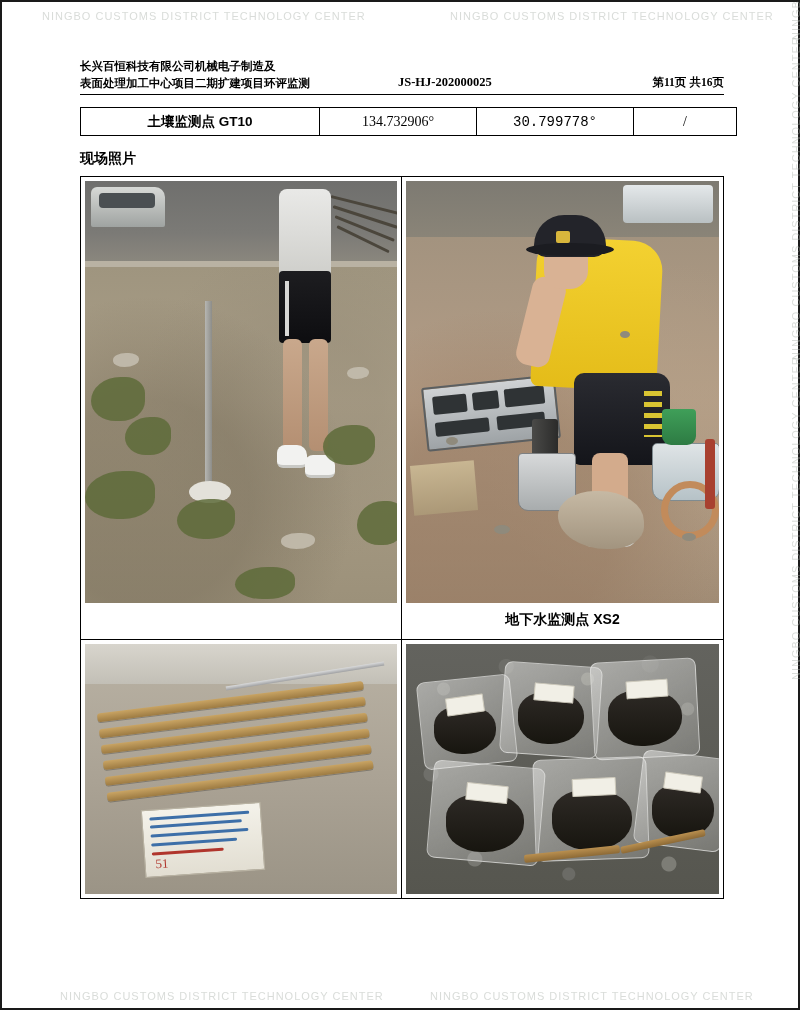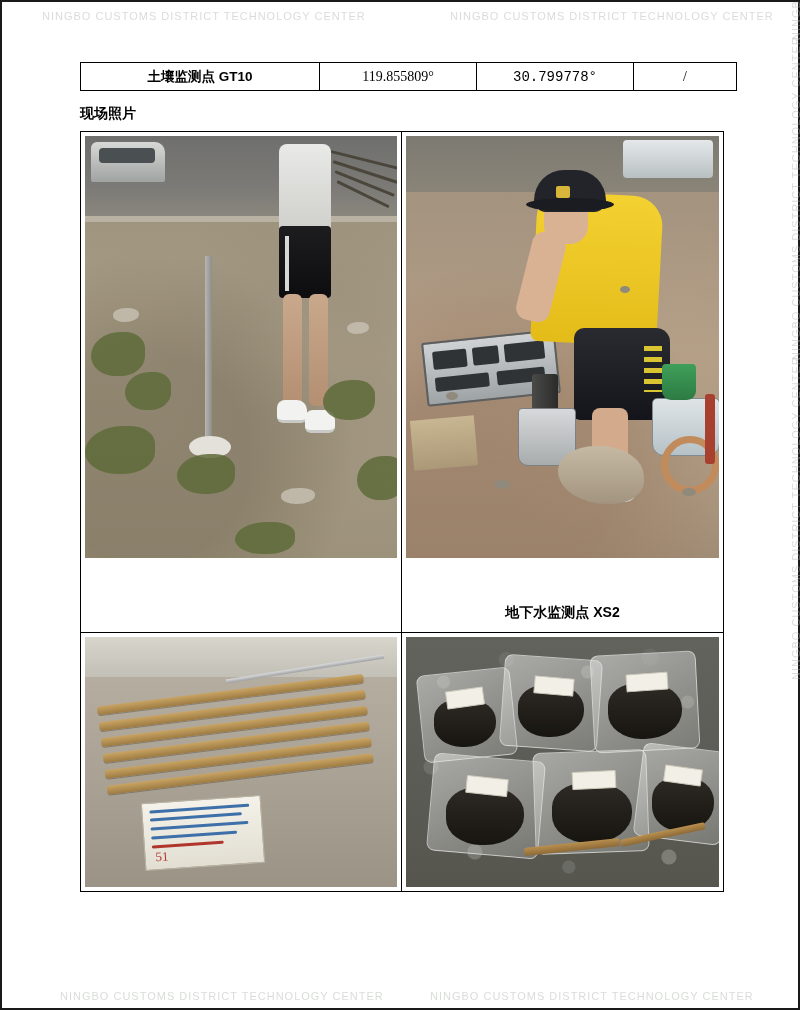--- a/index.html
+++ b/index.html
@@ -92,21 +92,21 @@
     font-weight: bold;
   }
   .header-page .num {
     font-family: "Liberation Serif", serif;
   }
 
   
   table.coord-table {
     border-collapse: collapse;
     width: 644px;
-    margin-top: 4px;
+    margin-top: 12px;
     table-layout: fixed;
   }
   table.coord-table td {
     border: 1px solid #000;
     height: 25px;
     text-align: center;
     vertical-align: middle;
     font-size: 13.5px;
     font-family: "Liberation Sans", sans-serif;
     font-weight: bold;
@@ -136,21 +136,21 @@
   }
   .photo-cell {
     box-sizing: border-box;
     border-right: 1px solid #000;
     border-bottom: 1px solid #000;
     padding: 4px;
     display: flex;
     flex-direction: column;
     align-items: center;
   }
-  .photo-cell:last-child { border-right: none; gap: 38px; }
+  .photo-cell:last-child { border-right: none; }
   .photo-row:last-child .photo-cell { border-bottom: none; }
   .cell-half { width: 322px; }
   .cell-full { width: 642px; }
 
   .photo-box {
     width: 100%;
     height: 422px;
     position: relative;
     overflow: hidden;
   }
@@ -433,26 +433,37 @@
   <div class="wm" style="left:790px; top:40px; transform:rotate(-90deg);">NINGBO CUSTOMS DISTRICT TECHNOLOGY CENTER</div>
   <div class="wm" style="left:790px; top:360px; transform:rotate(-90deg);">NINGBO CUSTOMS DISTRICT TECHNOLOGY CENTER</div>
   <div class="wm" style="left:790px; top:680px; transform:rotate(-90deg);">NINGBO CUSTOMS DISTRICT TECHNOLOGY CENTER</div>
   <div class="wm" style="left:60px; top:990px;">NINGBO CUSTOMS DISTRICT TECHNOLOGY CENTER</div>
   <div class="wm" style="left:430px; top:990px;">NINGBO CUSTOMS DISTRICT TECHNOLOGY CENTER</div>
 </div>
 
 <div class="page">
   <div class="page-inner">
 
+    <div class="doc-header">
+      <div class="header-left">长兴百恒科技有限公司机械电子制造及</div>
+      <div class="header-row2">
+        <div class="header-left" style="position:absolute;left:0;top:0;">表面处理加工中心项目二期扩建项目环评监测</div>
+        <div class="header-code">JS-HJ-202000025</div>
+        <div class="header-page">
+          <span>第</span><span class="num">11</span><span>页  共</span><span class="num">16</span><span>页</span>
+        </div>
+      </div>
+      <div class="header-rule"></div>
+    </div>
 
     <table class="coord-table">
       <tbody>
         <tr>
           <td class="label">土壤监测点 GT10</td>
-          <td class="lon">119.855809°</td>
+          <td class="lon">134.732906°</td>
           <td class="lat">30.799778°</td>
           <td class="note">/</td>
         </tr>
       </tbody>
     </table>
 
     <div class="section-title">现场照片</div>
 
     <div class="photo-grid">
 

